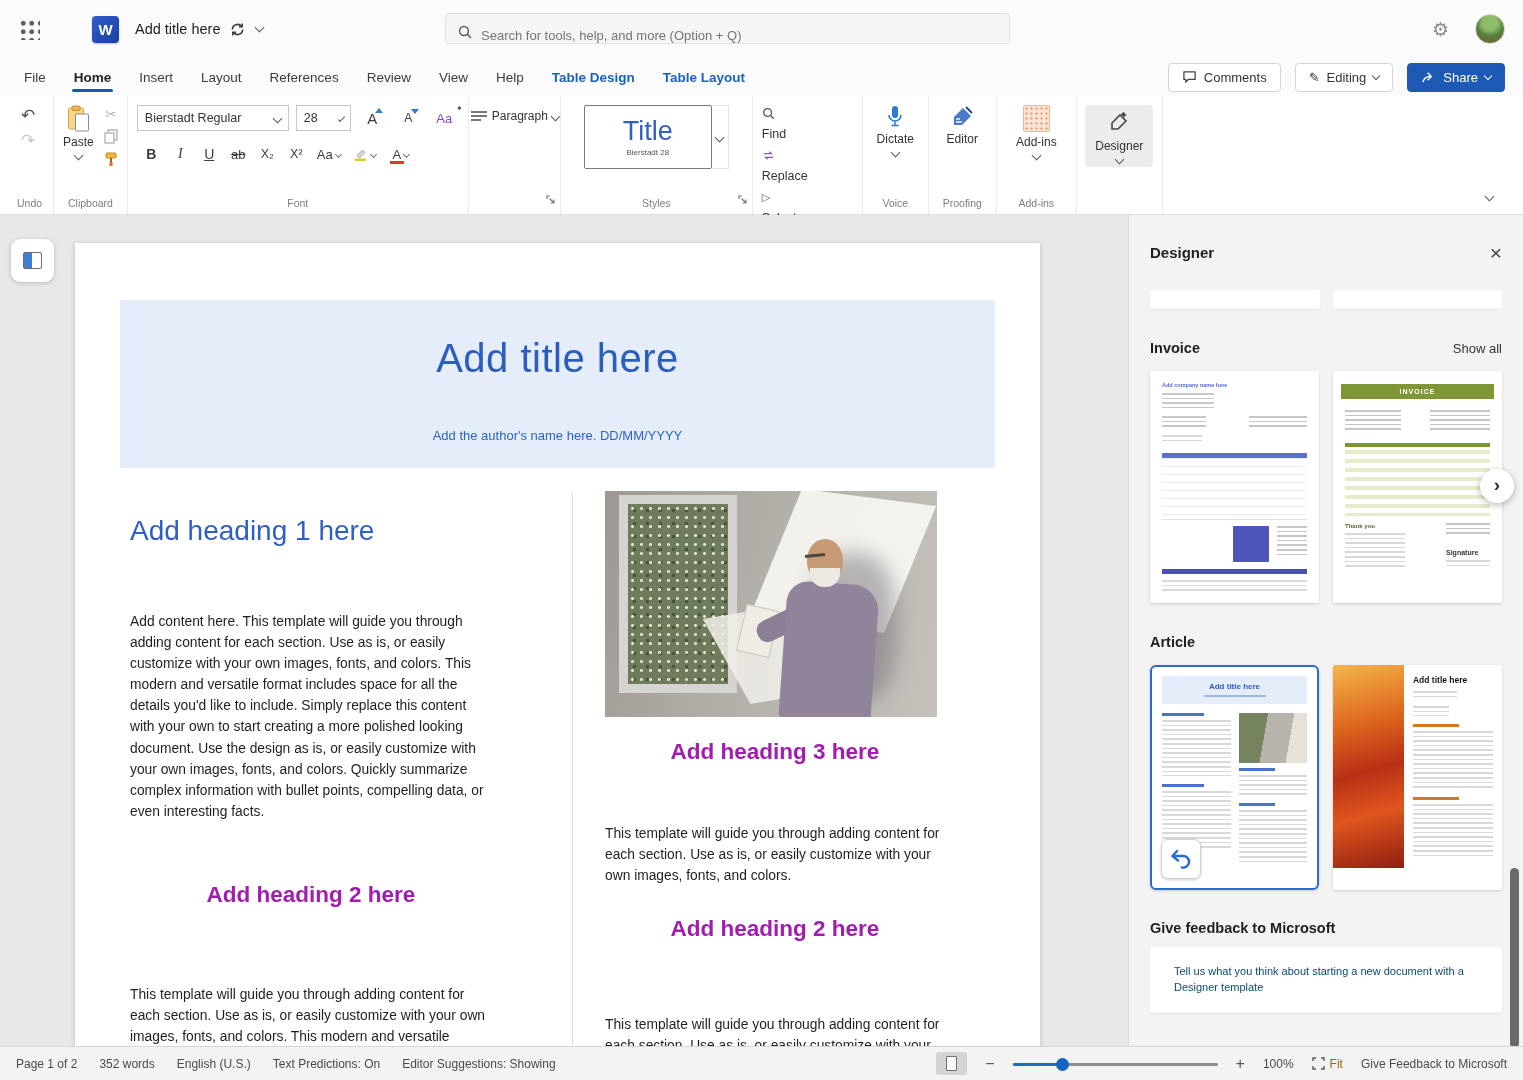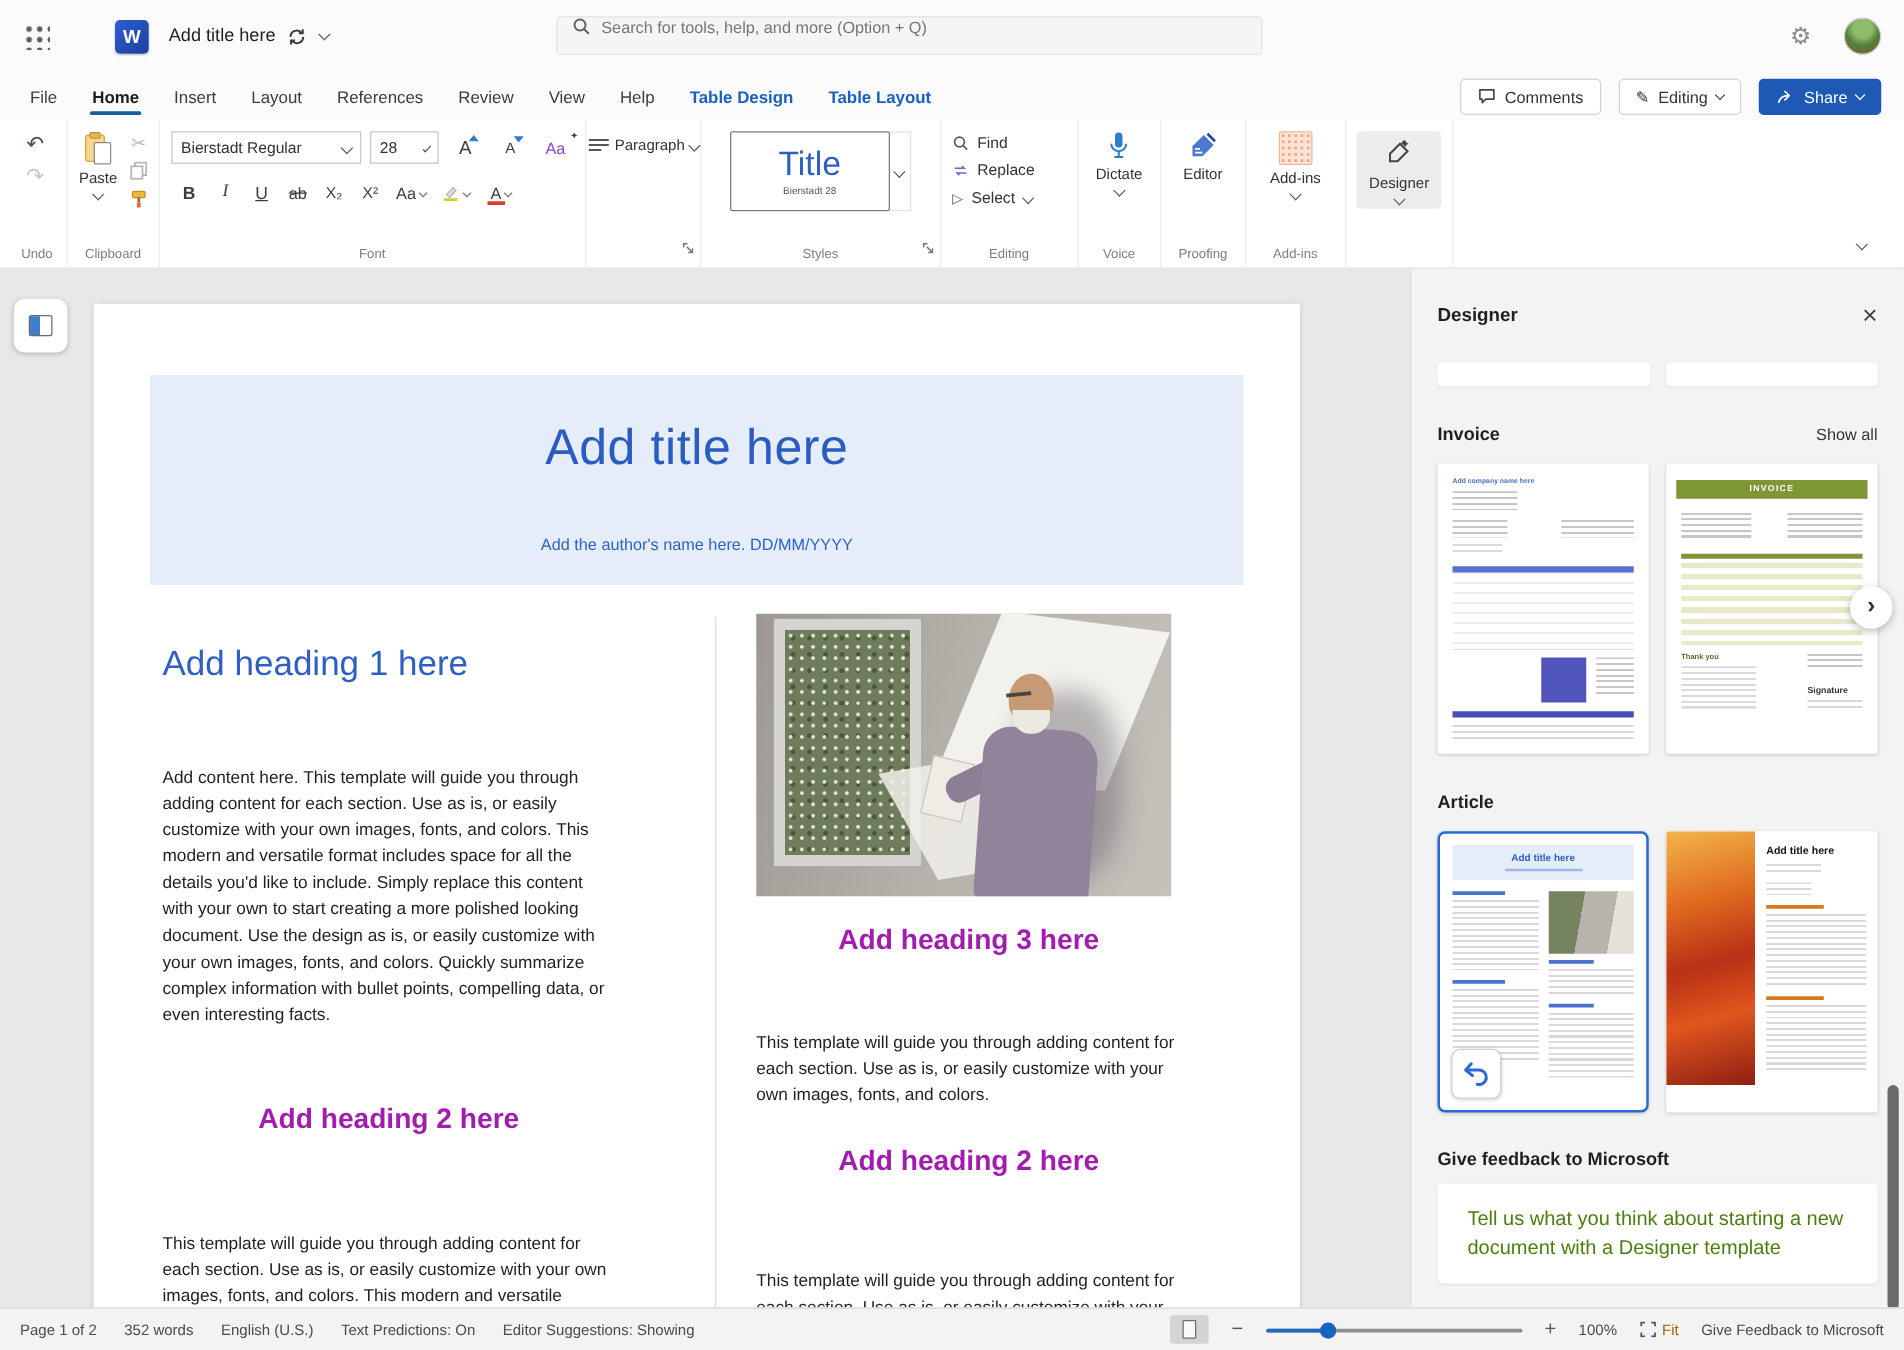--- a/index.html
+++ b/index.html
@@ -8,21 +8,21 @@
   .app { position:relative; width:1523px; height:1080px; background:#fbfbfb; }
 
   
   .topbar { position:absolute; top:0; left:0; right:0; height:58px; display:flex; align-items:center; padding:0 18px; background:#fbfbfb; }
   .grid-icon { width:22px; height:22px; background:radial-gradient(#5f5f5f 2.1px, transparent 2.5px); background-size:8.5px 8.5px; background-position:1px 1px; cursor:pointer; }
   .word-logo { width:27px; height:27px; margin-left:52px; border-radius:4px; background:linear-gradient(135deg,#2f5fd0,#1b3f9e); color:#fff; font-weight:bold; font-size:15px; display:flex; align-items:center; justify-content:center; box-shadow:0 1px 2px rgba(0,0,0,.25); }
   .doc-title { margin-left:16px; font-size:14.5px; color:#1f1f1f; }
   .autosave { margin-left:9px; display:flex; align-items:center; }
   .chev { width:7px; height:7px; border-right:1.5px solid #5a5a5a; border-bottom:1.5px solid #5a5a5a; transform:rotate(45deg); display:inline-block; }
   .title-chev { margin-left:10px; margin-top:-3px; }
-  .search-box { position:absolute; left:445px; top:13px; width:565px; height:31px; background:#f5f5f5; border:1px solid #e2e2e2; border-radius:4px; display:flex; align-items:flex-start; padding:0 12px; gap:9px; }
+  .search-box { position:absolute; left:445px; top:13px; width:565px; height:31px; background:#f5f5f5; border:1px solid #e2e2e2; border-radius:4px; display:flex; align-items:flex-end; padding:0 12px; gap:9px; }
   .search-box input { flex:1; border:none; outline:none; background:transparent; font-size:13px; color:#555; font-family:"Liberation Sans",sans-serif; }
   .topbar-right { margin-left:auto; display:flex; align-items:center; gap:26px; }
   .gear { font-size:19px; color:#8b8b8b; cursor:pointer; }
   .avatar { width:30px; height:30px; border-radius:50%; background:radial-gradient(circle at 50% 28%, #8fbc6a 0 30%, #55803d 55%, #7c5a2e 100%); border:1px solid #cfcfcf; cursor:pointer; }
 
   
   .tabrow { position:absolute; top:58px; left:0; right:0; height:38px; display:flex; align-items:center; padding:0 10px; background:#fbfbfb; }
   .tab { position:relative; padding:0 14px; font-size:13.5px; color:#3c3c3c; height:100%; display:flex; align-items:center; cursor:pointer; background:none; border:none; font-family:inherit; }
   .tab.active { font-weight:bold; color:#1f1f1f; }
   .tab.active::after { content:""; position:absolute; left:12px; right:12px; bottom:4px; height:3px; border-radius:2px; background:#115ea3; }
@@ -59,21 +59,21 @@
   .strike-t { text-decoration:line-through; font-size:13px; }
   .colorbar { position:absolute; left:7px; bottom:2px; width:14px; height:3.5px; }
   .launcher { position:absolute; right:5px; bottom:6px; cursor:pointer; }
   .para-btn { display:flex; flex-direction:row; align-items:center; gap:4px; background:none; border:none; cursor:pointer; font-family:inherit; font-size:12px; color:#333; padding-top:4px; }
   .style-wrap { display:flex; align-items:stretch; height:64px; }
   .style-preview { width:128px; border:1.5px solid #7a7a7a; border-radius:2px; background:#fff; display:flex; flex-direction:column; align-items:center; justify-content:center; cursor:pointer; }
   .style-title { font-size:27px; color:#2f5fc2; line-height:1.1; }
   .style-sub { font-size:8px; color:#555; margin-top:2px; }
   .style-scroll { width:17px; display:flex; align-items:center; justify-content:center; border:1px solid #e4e4e4; border-left:none; cursor:pointer; background:#fff; }
   .edit-rows { display:flex; flex-direction:column; gap:8px; font-size:12.5px; color:#333; padding-top:2px; }
-  .edit-row { display:flex; align-items:center; gap:7px; cursor:pointer; background:none; border:none; font-family:inherit; font-size:12.5px; color:#333; }
+  .edit-row { display:flex; align-items:flex-start; gap:7px; cursor:pointer; background:none; border:none; font-family:inherit; font-size:12.5px; color:#333;flex-direction:column; }
   .addin-ic { width:27px; height:27px; border:1px solid #eab894; border-radius:2px; background:radial-gradient(#f0a884 1.2px, #fbe3d6 1.4px); background-size:5px 5px; }
   .designer-btn { background:#ececec; border-radius:4px; padding:6px 10px 4px; }
   .ribbon-collapse { position:absolute; right:30px; bottom:10px; cursor:pointer; }
   .ribbon-filler { flex:1; border-right:none; }
   .sparkle { position:absolute; font-size:8px; color:#444; top:-2px; right:-4px; }
 
   
   .main { position:absolute; top:215px; left:0; right:0; bottom:34px; background:#e8e8e8; overflow:hidden; }
   .thumb-toggle { position:absolute; left:11px; top:24px; width:43px; height:43px; background:#fff; border:none; border-radius:9px; box-shadow:0 1px 4px rgba(0,0,0,.22); display:flex; align-items:center; justify-content:center; cursor:pointer; }
   .thumb-toggle .pg { width:19px; height:17px; border:1.5px solid #6b6b6b; border-radius:2px; background:linear-gradient(90deg,#3f7ed0 0 45%, #fff 45%); }
@@ -141,21 +141,21 @@
   .a1-col { flex:1; }
   .hbar { height:3px; background:#4a73c9; width:42px; margin-bottom:4px; }
   .obar { height:3px; background:#d7771f; width:46px; margin-bottom:4px; }
   .mini-photo { height:50px; background:linear-gradient(100deg,#75845e 0 38%, #b8b4ad 38% 72%, #e6e2da 72%); margin-bottom:5px; }
   .revert { position:absolute; left:9px; bottom:9px; width:40px; height:40px; background:#fff; border:1px solid #d2d2d2; border-radius:7px; box-shadow:0 1px 3px rgba(0,0,0,.18); display:flex; align-items:center; justify-content:center; cursor:pointer; }
   .a2-wrap { display:flex; height:100%; margin:-11px -12px; }
   .a2-img { width:42%; background:linear-gradient(165deg,#f2b54b 0%,#e06b1f 28%,#b93016 52%,#e0561e 72%,#8f1f12 100%); }
   .a2-body { flex:1; padding:10px 9px; }
   .a2-title { font-size:8.5px; font-weight:bold; color:#141414; margin-bottom:6px; }
   .fb-title { font-size:14.5px; font-weight:bold; color:#1f1f1f; margin-top:30px; }
-  .fb-card { background:#fff; border-radius:4px; margin-top:11px; padding:17px 24px; font-size:16px; line-height:1.45; color:#4d7c0f; box-shadow:0 1px 2px rgba(0,0,0,.07); }
+  .fb-card { background:#fff; border-radius:4px; margin-top:11px; padding:17px 24px; font-size:11px; line-height:1.45; color:#0c4a6e; box-shadow:0 1px 2px rgba(0,0,0,.07); }
   .vscroll { position:absolute; right:4px; top:653px; width:9px; height:180px; background:#6a6a6a; border-radius:5px; cursor:pointer; }
 
   
   .statusbar { position:absolute; bottom:0; left:0; right:0; height:34px; background:#f3f3f3; border-top:1px solid #d6d6d6; display:flex; align-items:center; padding:0 16px; font-size:12px; color:#4a4a4a; gap:22px; }
   .sb-item { cursor:pointer; white-space:nowrap; }
   .sb-right { margin-left:auto; display:flex; align-items:center; gap:18px; }
   .view-btn { width:31px; height:23px; background:#d4d4d4; border:none; border-radius:3px; display:flex; align-items:center; justify-content:center; cursor:pointer; }
   .view-btn .pg2 { width:11px; height:15px; background:#fafafa; border:1.3px solid #6f6f6f; border-radius:1px; }
   .zoom-sign { font-size:16px; color:#555; background:none; border:none; cursor:pointer; font-family:inherit; line-height:1; }
   .slider { position:relative; width:205px; height:16px; cursor:pointer; }

